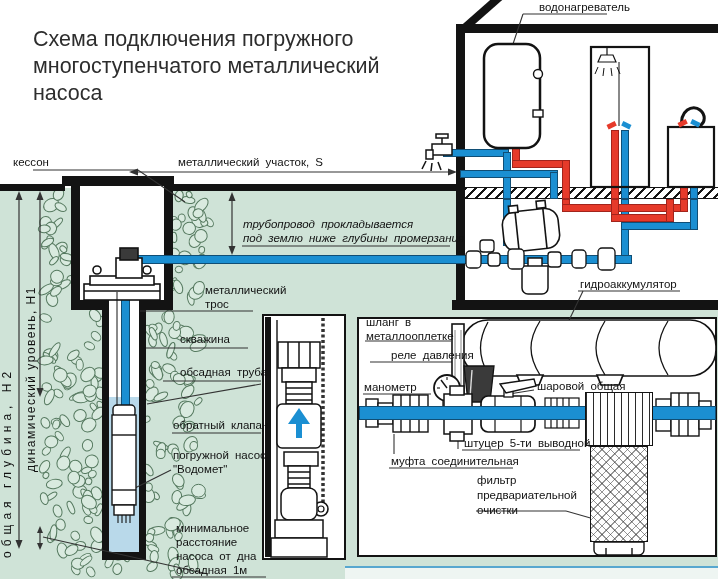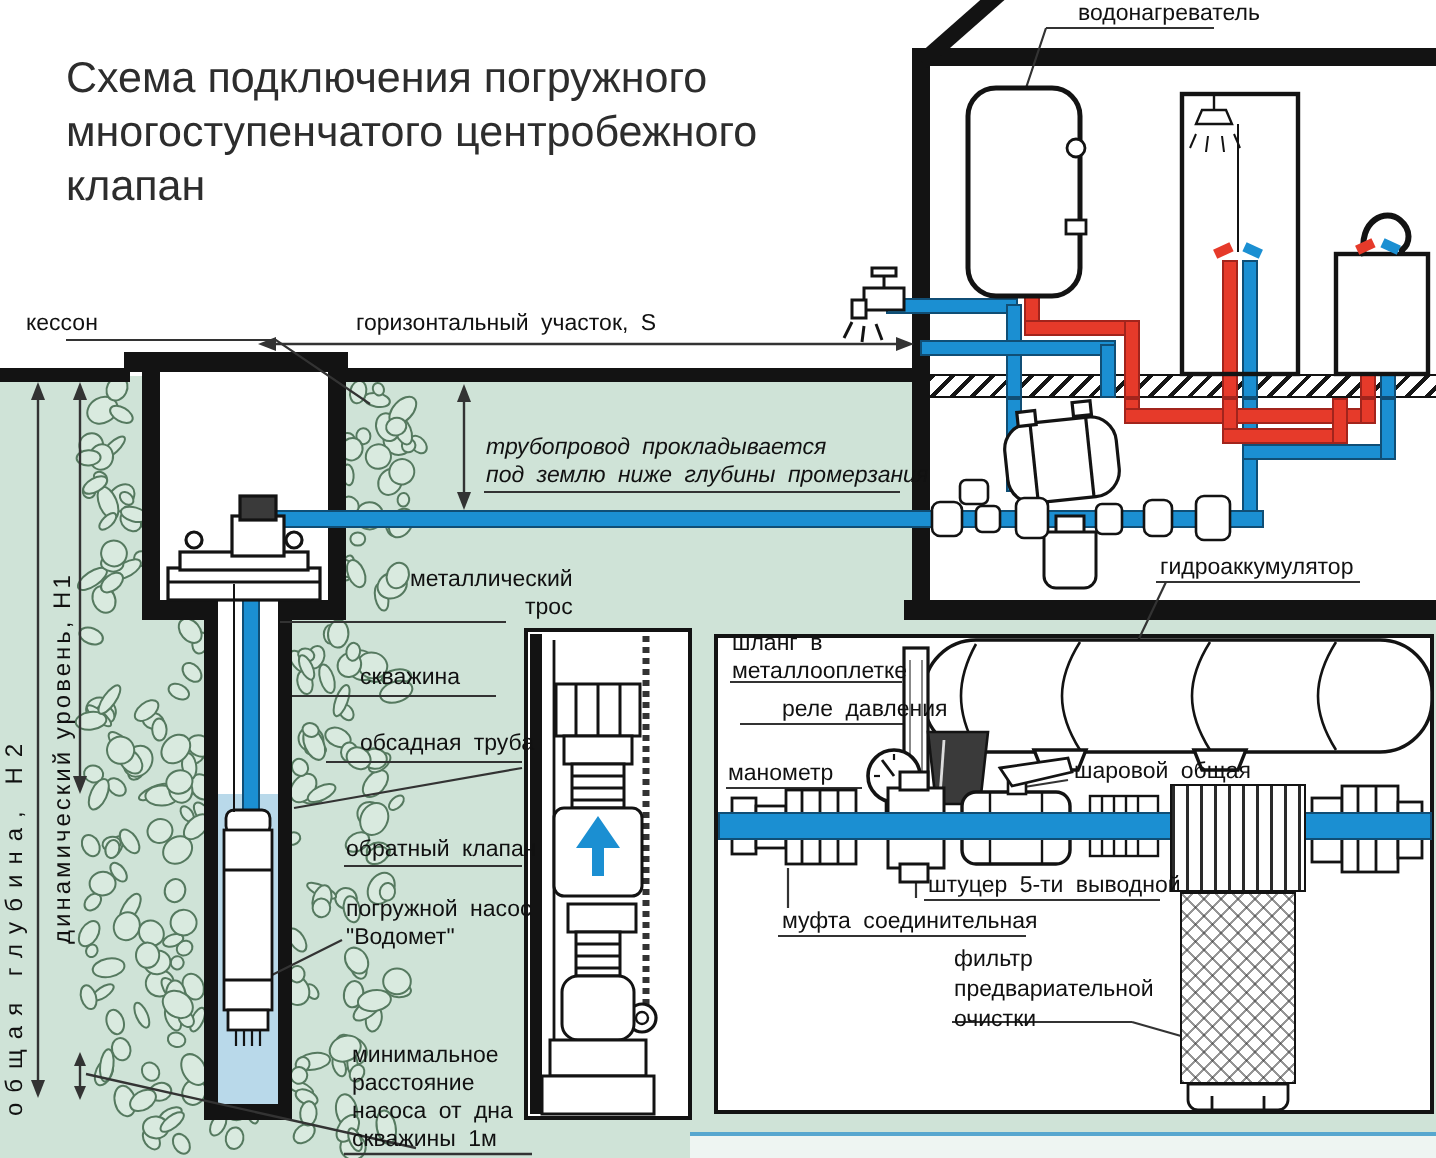--- a/index.html
+++ b/index.html
@@ -556,52 +556,52 @@
     </g>
   </svg>
 
   <div class="abs pipe-b" style="left:359px;top:406px;width:357px;height:14px;z-index:-0;"></div>
 
   <div class="abs ridge" style="left:585px;top:392px;width:68px;height:54px;border:1.5px solid #131313;box-sizing:border-box;"></div>
   <div class="abs xhatch" style="left:590px;top:446px;width:58px;height:96px;border:1.5px solid #131313;box-sizing:border-box;"></div>
 
   <div id="title">
     <div>Схема подключения погружного</div>
-    <div>многоступенчатого центробежного</div>
-    <div>клапан</div>
+    <div>многоступенчатого металлический</div>
+    <div>насоса</div>
   </div>
 
   <div class="lbl" style="left:13px;top:156px;">кессон</div>
-  <div class="lbl" style="left:178px;top:156px;">горизонтальный участок, S</div>
+  <div class="lbl" style="left:178px;top:156px;">металлический участок, S</div>
   <div class="lbl" style="left:539px;top:1px;">водонагреватель</div>
 
   <div class="vlabel" style="left:0px;top:222px;height:336px;letter-spacing:5px;">общая глубина, Н2</div>
   <div class="vlabel" style="left:24px;top:182px;height:290px;letter-spacing:1.5px;">динамический уровень, Н1</div>
 
   <div class="lbl" style="left:243px;top:218px;font-style:italic;">
     <div>трубопровод прокладывается</div>
     <div>под землю ниже глубины промерзания</div>
   </div>
 
-  <div class="lbl" style="left:205px;top:284px;text-align:right;">
+  <div class="lbl" style="left:205px;top:284px;">
     <div>металлический</div>
     <div>трос</div>
   </div>
   <div class="lbl" style="left:180px;top:333px;">скважина</div>
   <div class="lbl" style="left:180px;top:366px;">обсадная труба</div>
   <div class="lbl" style="left:173px;top:419px;">обратный клапан</div>
   <div class="lbl" style="left:173px;top:449px;">
     <div>погружной насос</div>
     <div>"Водомет"</div>
   </div>
   <div class="lbl" style="left:176px;top:521px;line-height:14px;">
     <div>минимальное</div>
     <div>расстояние</div>
     <div>насоса от дна</div>
-    <div>скважины 1м</div>
+    <div>обсадная 1м</div>
   </div>
 
   <div class="lbl" style="left:580px;top:278px;">гидроаккумулятор</div>
   <div class="lbl" style="left:366px;top:316px;">
     <div>шланг в</div>
     <div>металлооплетке</div>
   </div>
   <div class="lbl" style="left:371px;top:349px;padding-left:20px;">реле давления</div>
   <div class="lbl" style="left:364px;top:381px;">манометр</div>
   <div class="lbl" style="left:537px;top:380px;">шаровой общая</div>

